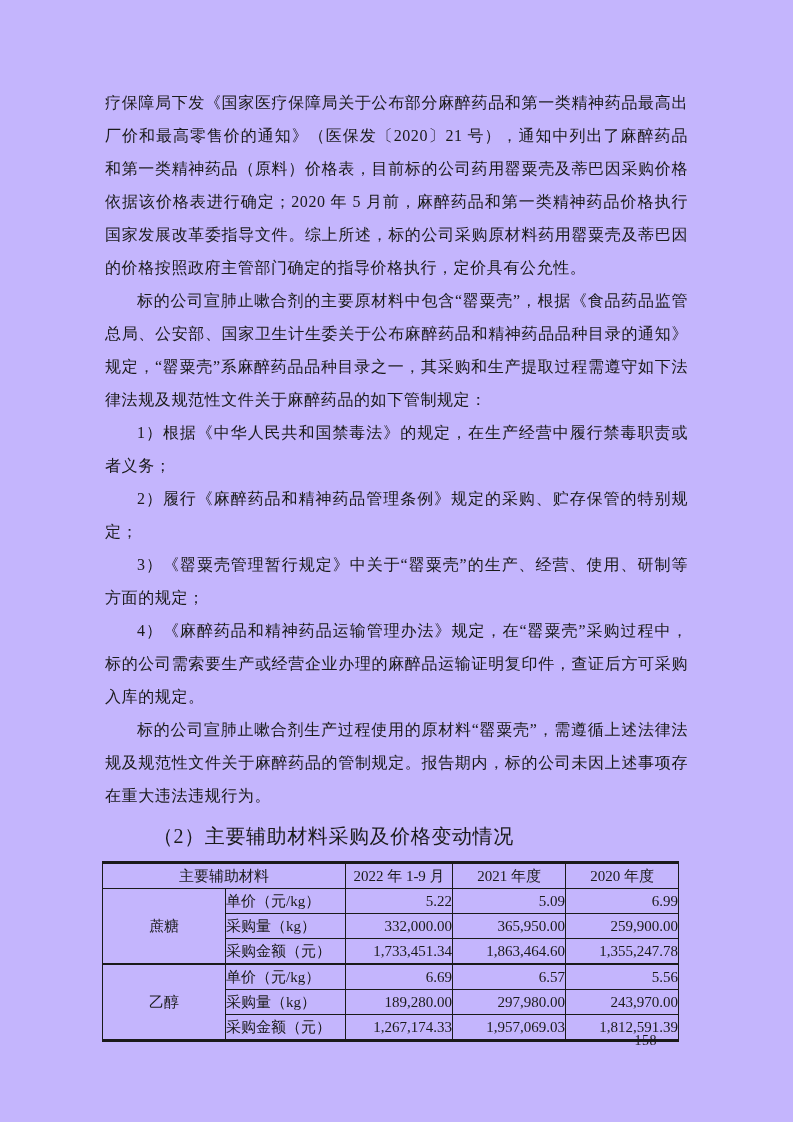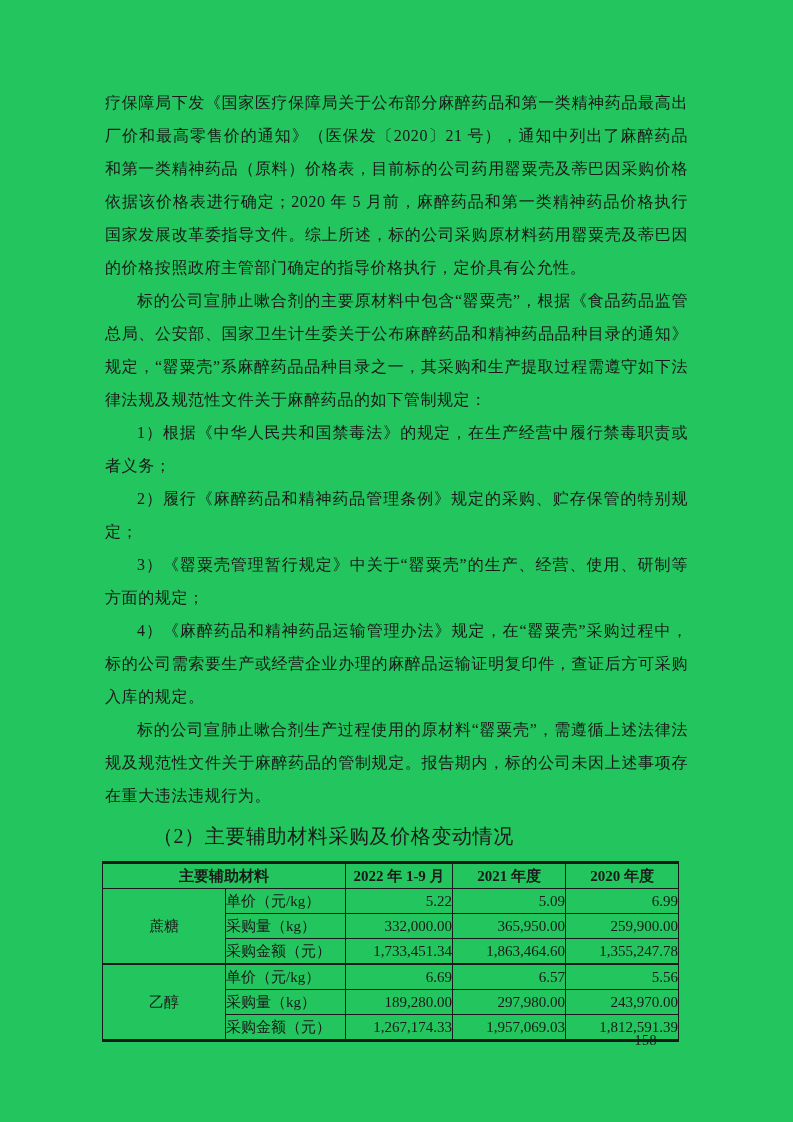--- a/index.html
+++ b/index.html
@@ -1,20 +1,20 @@
 <!DOCTYPE html>
 <html><head>
 <meta charset="utf-8">
 <style>
   html, body { margin: 0; padding: 0; background: #ffffff; }
   .page {
     position: relative;
     width: 793px;
     height: 1122px;
-    background: #22c55e;
+    background: #c4b5fd;
     font-family: "Liberation Serif", "DejaVu Serif", serif;
     color: #1a1a1a;
     overflow: hidden;
   }
   .content {
     position: absolute;
     left: 105px;
     top: 86px;
     width: 583px;
   }
@@ -47,21 +47,21 @@
   }
   table.materials td {
     border: 1px solid #1a1a1a;
     height: 24px;
     padding: 0;
     line-height: 24px;
     overflow: hidden;
     white-space: nowrap;
   }
   td.th {
-    font-weight: bold;
+    font-weight: normal;
     text-align: center;
     height: 26px;
     line-height: 26px;
     border-bottom-width: 2px;
     margin-left: 22px;
   }
   td.mat { padding-left: 10px; vertical-align: middle; text-align: center; }
   td.metric { padding-left: 8px; text-align: left; }
   td.num { text-align: right; padding-right: 6px; }
   tr.group-start td { border-top-width: 2px; }

